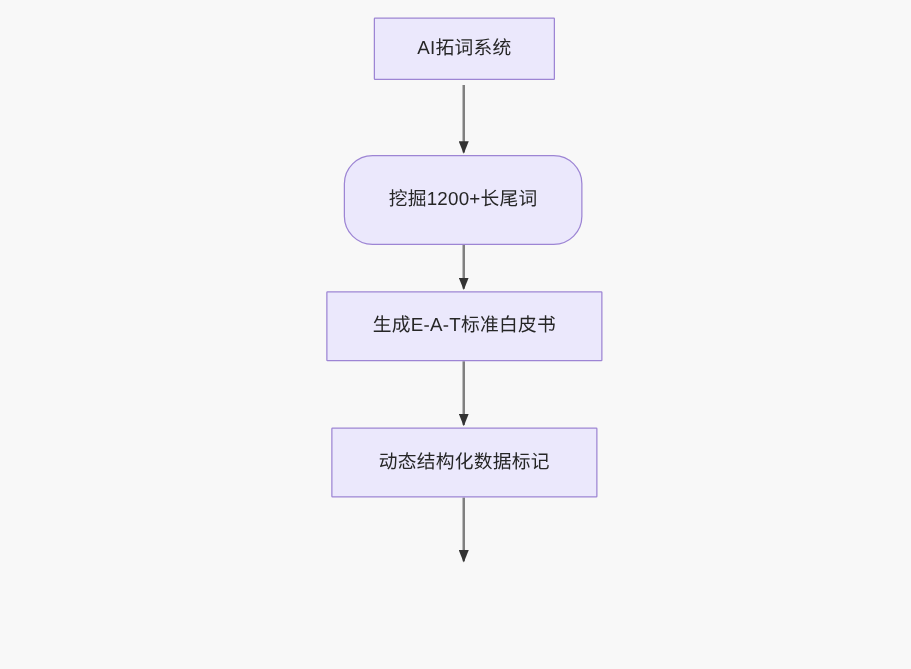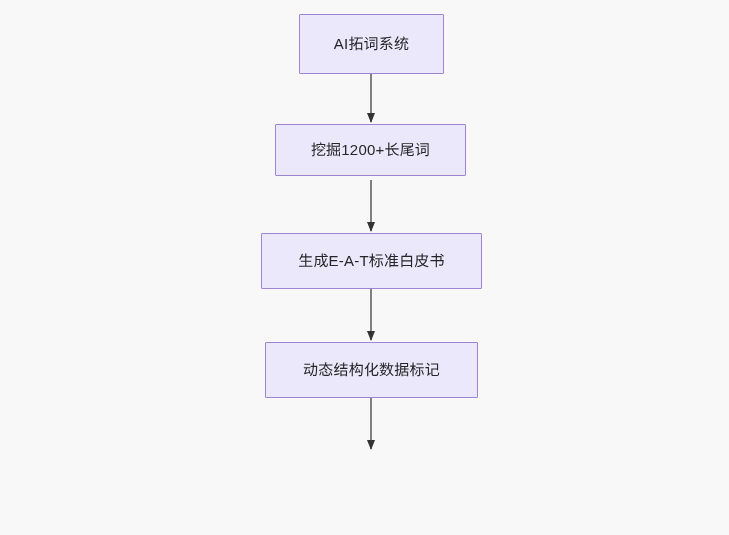--- a/index.html
+++ b/index.html
@@ -46,22 +46,22 @@
   .flow-node-label {
     font-size: 15px;
     line-height: 1.2;
     color: #262626;
     letter-spacing: 0.2px;
     white-space: nowrap;
     user-select: none;
   }
 
   
-  #node-0 { left: 299px; top: 14px;  width: 145px; height: 60px; }
-  #node-1 { left: 275px; top: 124px; width: 191px; height: 52px; }
+  #node-0 { left: 299px; top: 14px;  width: 145px; height: 50px; }
+  #node-1 { left: 275px; top: 124px; width: 191px; height: 72px; border-radius: 23px; }
   #node-2 { left: 261px; top: 233px; width: 221px; height: 56px; }
   #node-3 { left: 265px; top: 342px; width: 213px; height: 56px; }
   #node-4 { left: 253px; top: 451px; width: 236px; height: 55px; }
 </style>
 </head>
 <body>
 
 <div id="flowchart-canvas">
 
   <svg id="connector-layer" width="729" height="535" viewBox="0 0 729 535" xmlns="http://www.w3.org/2000/svg">

